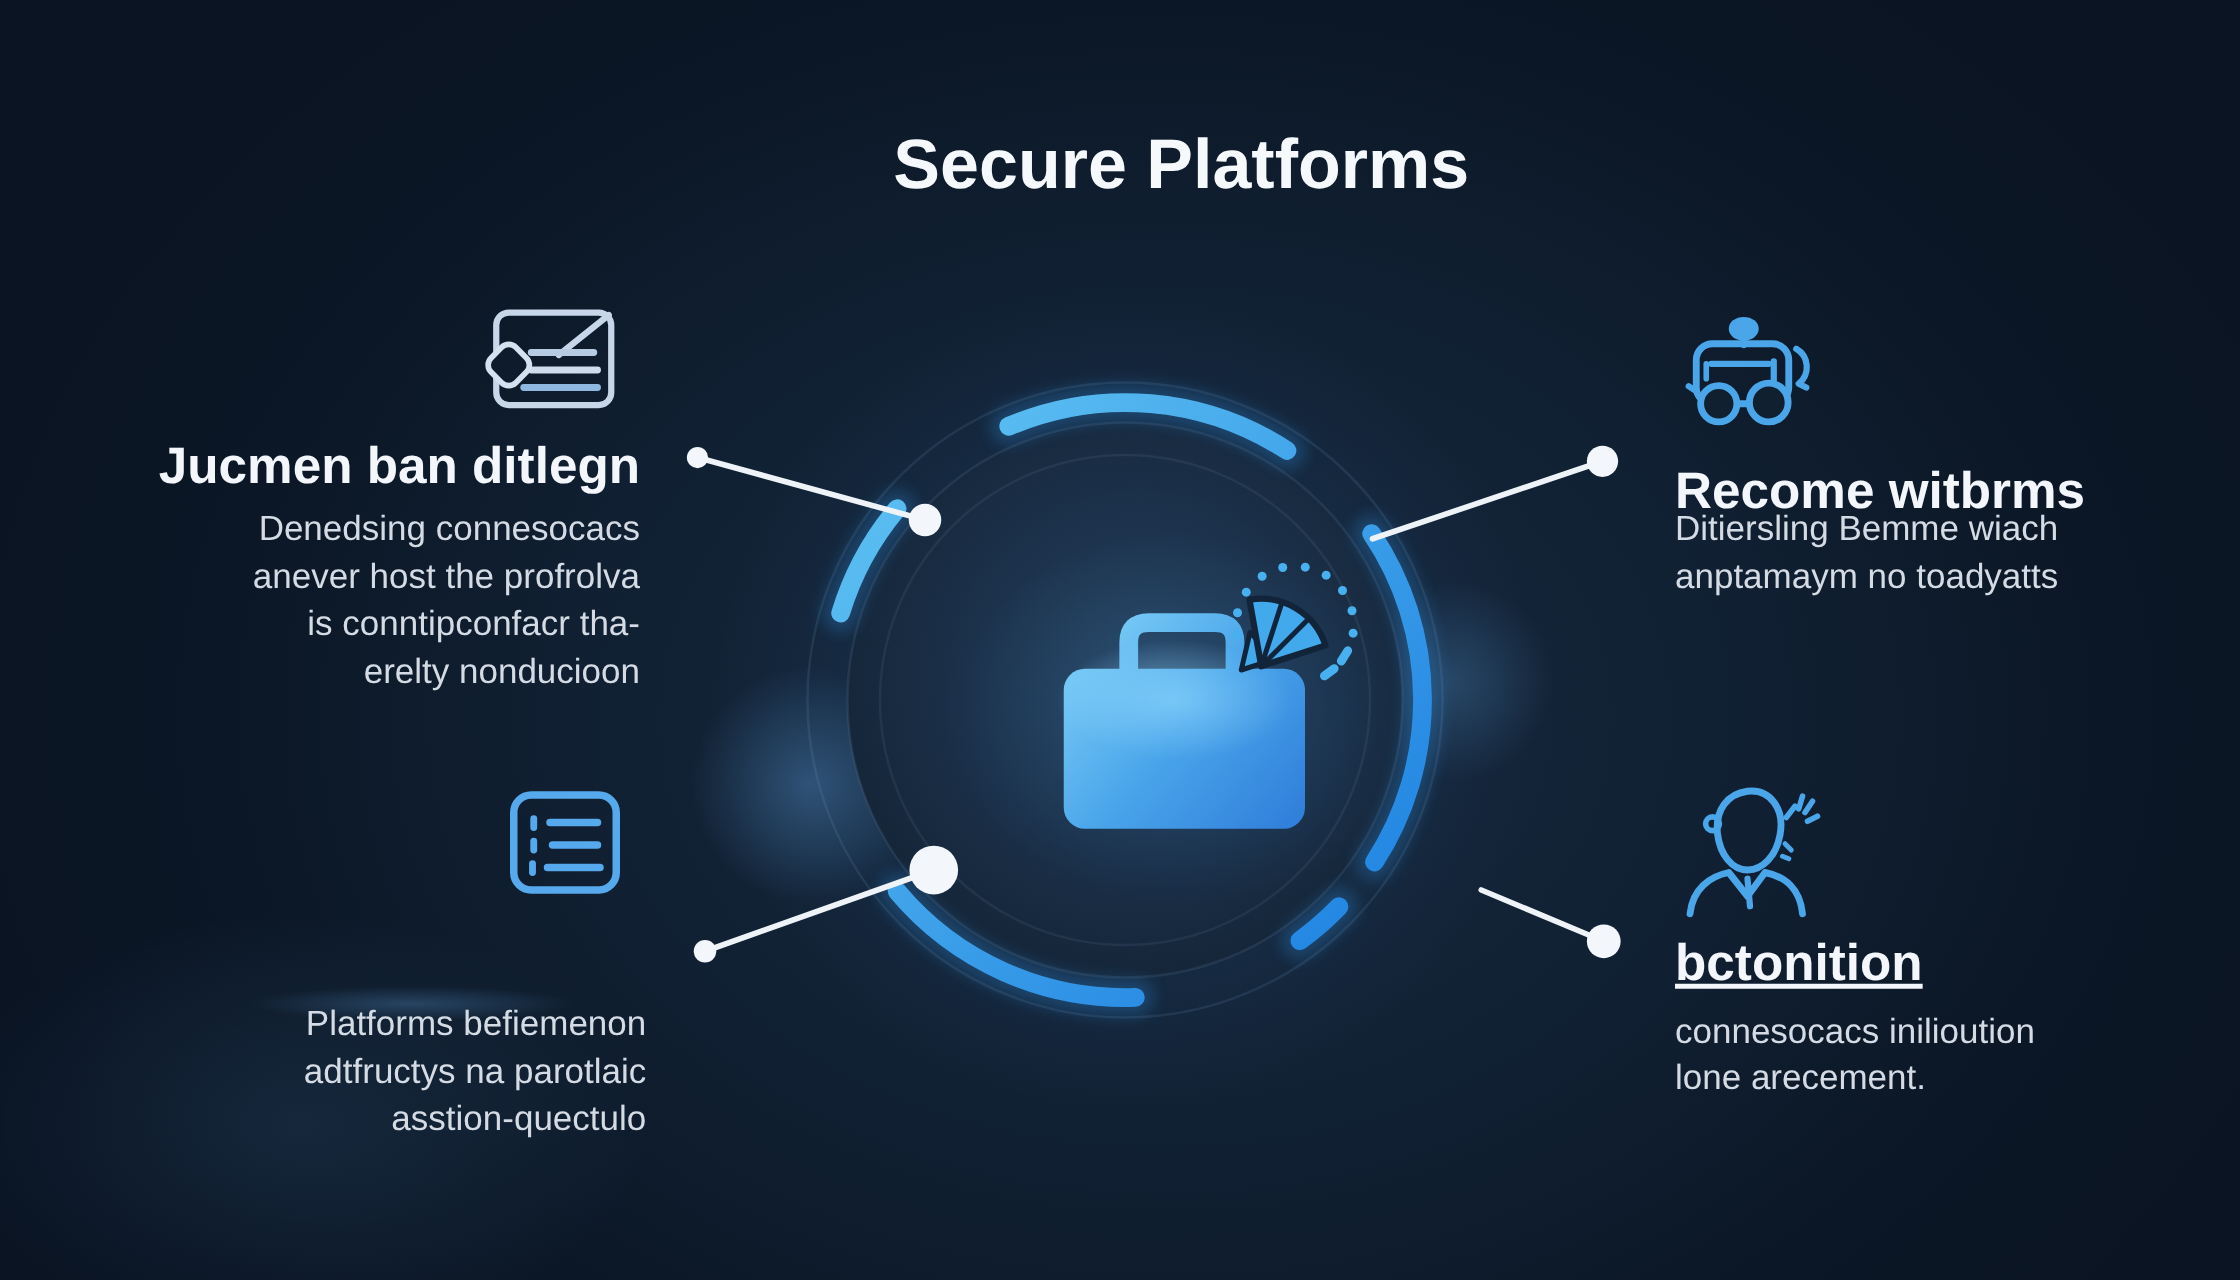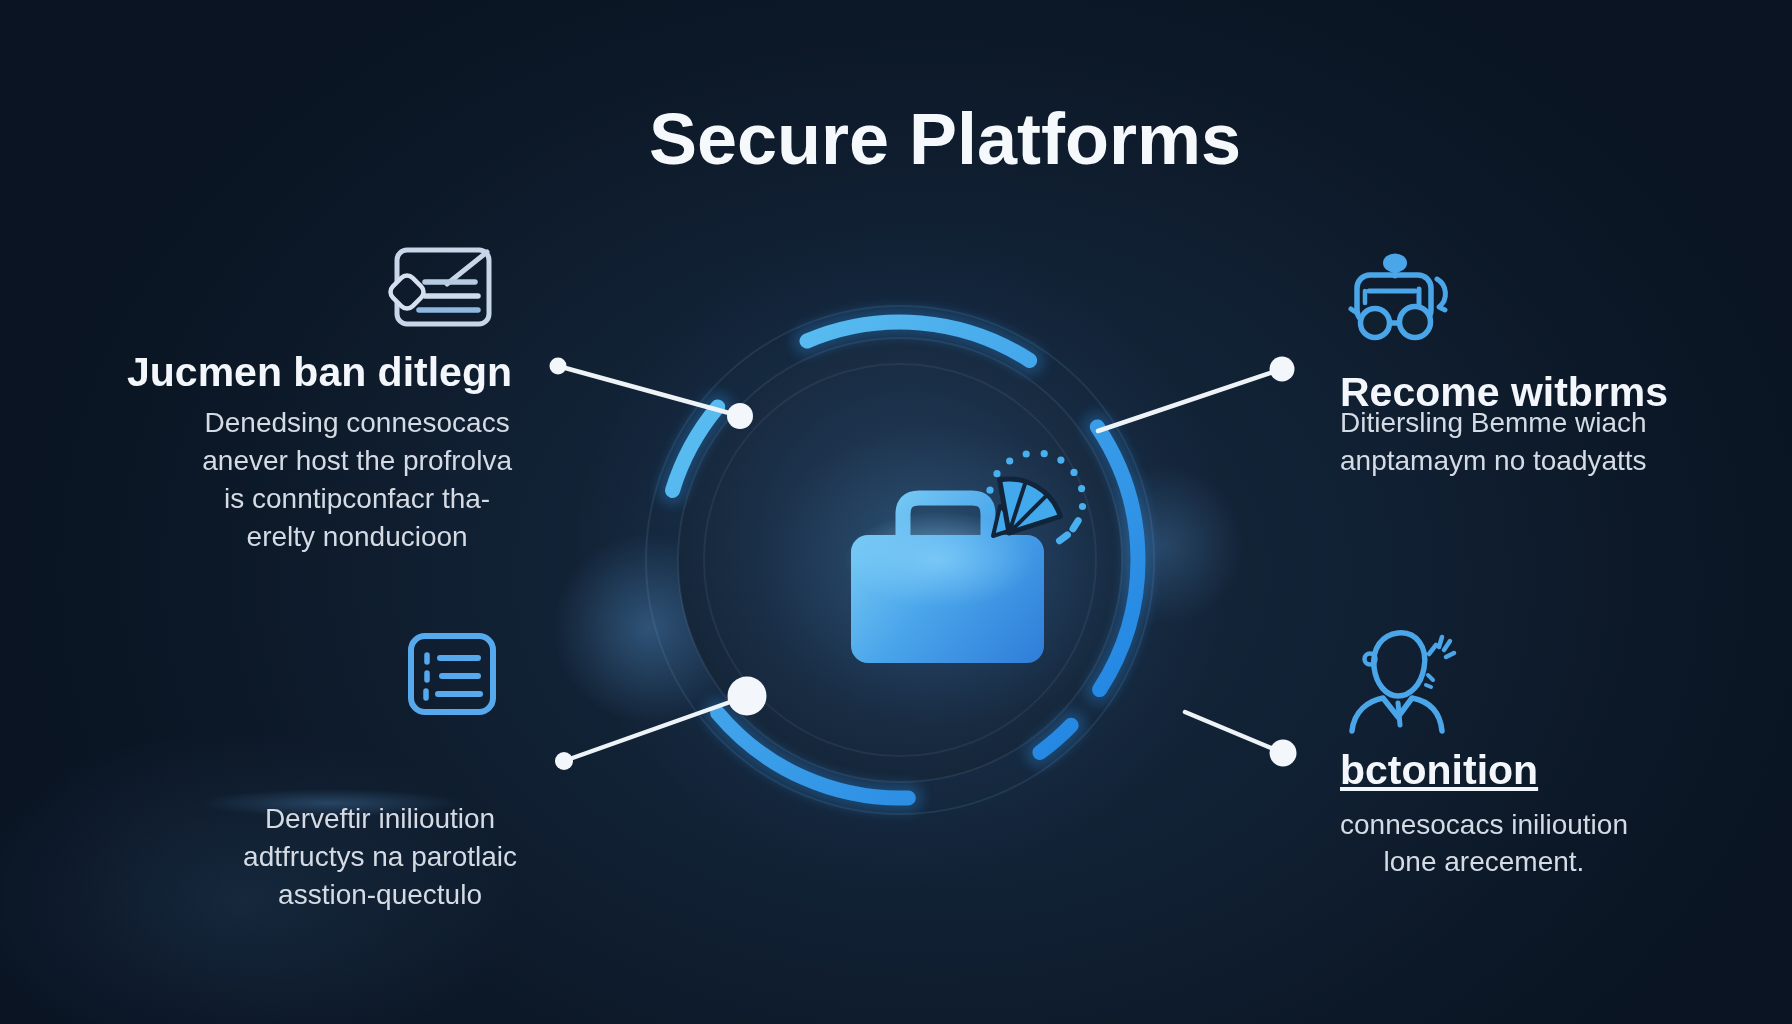--- a/index.html
+++ b/index.html
@@ -5,25 +5,25 @@
   html,body{margin:0;padding:0;background:#060d18;}
   .stage{
     position:relative;width:1792px;height:1024px;overflow:hidden;
     font-family:"Liberation Sans",sans-serif;
     background:
       radial-gradient(950px 720px at 52% 56%, #17293f 0%, #112134 45%, #0c1827 76%, #0a1423 100%);
   }
   .center-svg{position:absolute;left:0;top:0;width:1792px;height:1024px;}
   .title{
     position:absolute;top:98px;left:calc(50% + 49px);transform:translateX(-50%);
-    font-size:72px;font-weight:700;color:#f6f9fc;white-space:nowrap;letter-spacing:0;
+    font-size:56px;font-weight:700;color:#f6f9fc;white-space:nowrap;letter-spacing:0;
   }
   .heading{position:absolute;font-size:41px;font-weight:700;color:#f3f6fa;white-space:nowrap;}
-  .bodytext{position:absolute;font-size:28px;color:#d4dbe4;line-height:38px;white-space:nowrap;text-align:center;}
-  .ra{text-align:center;}
+  .bodytext{position:absolute;font-size:28px;color:#d4dbe4;line-height:38px;white-space:nowrap;}
+  .ra{text-align:right;}
   .h-tl{top:349px;right:1280px;}
   .b-tl{top:404px;right:1280px;}
   .h-bl{top:744px;right:1275px;}
   .b-bl{top:800px;right:1275px;}
   .h-tr{top:349px;left:1340px;margin-top:20px;}
   .b-tr{top:404px;left:1340px;}
   .h-br{top:747px;left:1340px;text-decoration:underline;}
   .b-br{top:806px;left:1340px;line-height:37px;}
   .icon{position:absolute;}
   .i-tl{left:383px;top:240px;}
@@ -164,21 +164,21 @@
   </div>
 
   <svg class="icon i-bl" width="96" height="90" viewBox="0 0 96 90">
     <g fill="none" stroke="#57a9ee" stroke-linecap="round" stroke-linejoin="round">
       <rect x="7" y="7" width="82" height="76" rx="14" stroke-width="6"></rect>
       <path d="M23 26 L23 33 M23 44 L23 51 M22 62 L22 69" stroke-width="5.5"></path>
       <path d="M36 29 L74 29 M38 47 L74 47 M34 65 L76 65" stroke-width="6"></path>
     </g>
   </svg>
   <div class="bodytext b-bl ra">
-    <div>Derveftir inilioution</div>
+    <div>Platforms befiemenon</div>
     <div>adtfructys na parotlaic</div>
     <div>asstion-quectulo</div>
   </div>
 
   <svg class="icon i-tr" width="112" height="96" viewBox="0 0 112 96">
     <g fill="none" stroke="#4aa6e8" stroke-linecap="round" stroke-linejoin="round">
       <ellipse cx="54" cy="14" rx="12" ry="9.5" fill="#4aa6e8" stroke="none"></ellipse>
       <path d="M54 23 L54 27" stroke-width="5"></path>
       <rect x="16" y="26" width="74" height="48" rx="13" stroke-width="5.5"></rect>
       <path d="M28 42 L74 42" stroke-width="5"></path>

